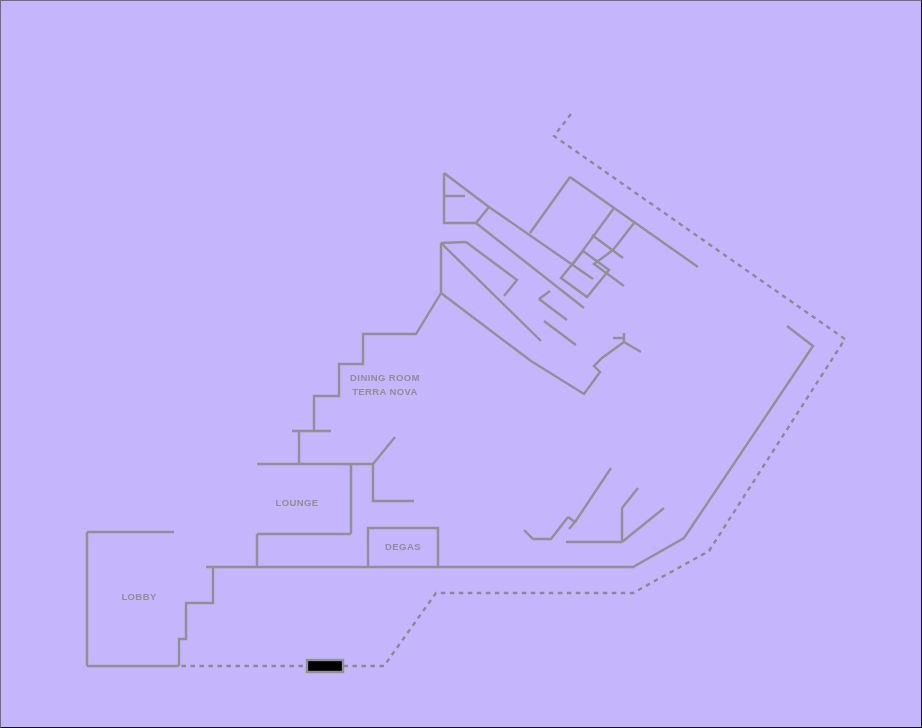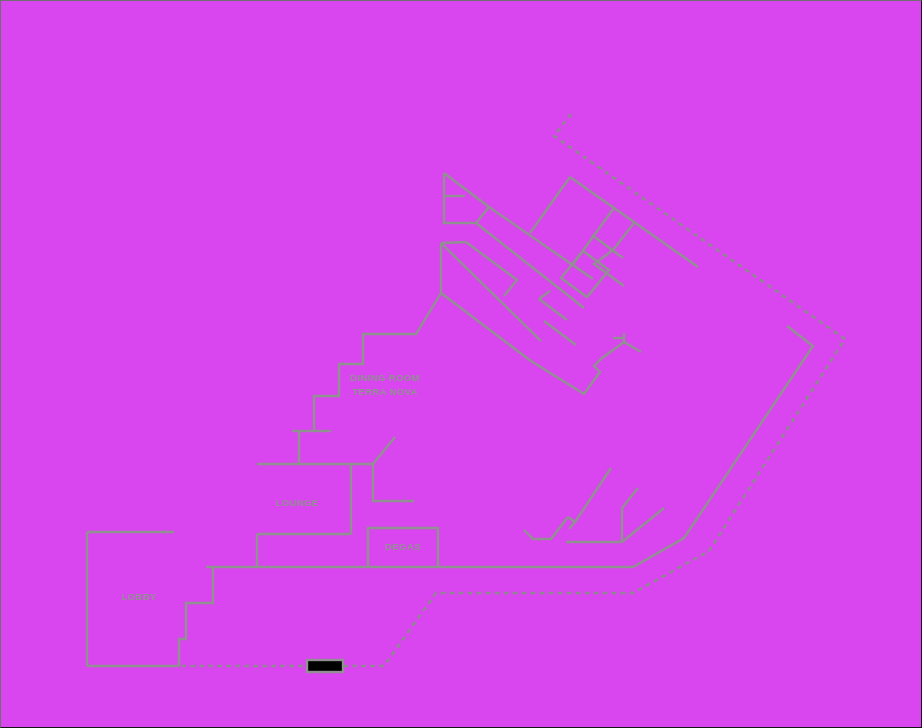--- a/index.html
+++ b/index.html
@@ -1,19 +1,19 @@
 <!DOCTYPE html>
 <html><head>
 <meta charset="utf-8">
 <style>
   html,body{margin:0;padding:0;background:#000;}
   .stage{
     position:relative;
     width:922px;height:728px;
-    background:#d946ef;
+    background:#c4b5fd;
     box-sizing:border-box;
     border:1px solid #161616;
     border-top:1px solid #6f6f6f;
     border-left:1px solid #6f6f6f;
     overflow:hidden;
     font-family:"Liberation Sans", sans-serif;
   }
   svg{display:block}
   .plan-label{
     font-family:"Liberation Sans", sans-serif;

